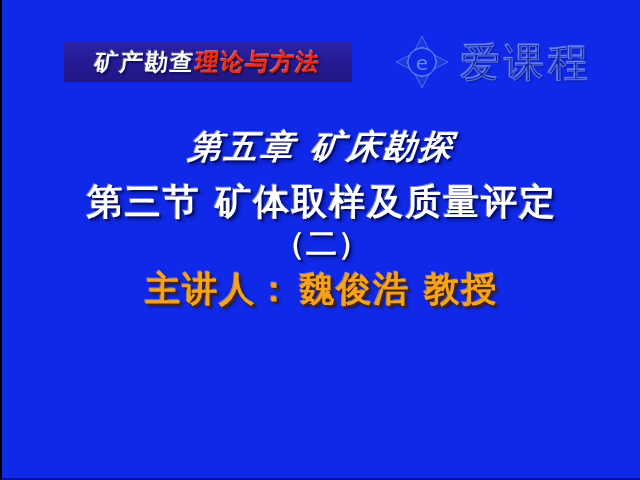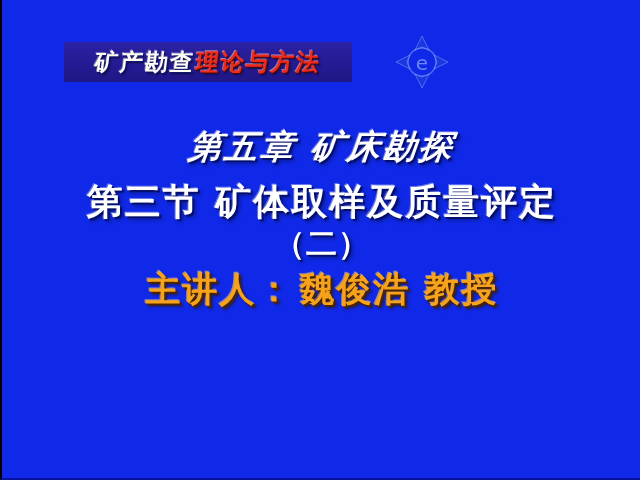--- a/index.html
+++ b/index.html
@@ -187,20 +187,21 @@
         </g>
         <g fill="rgba(36,70,216,0.55)" stroke="rgba(150,178,255,0.45)" stroke-width="1">
           <path d="M28 2 L35 16 L28 13 L21 16 Z"></path>
           <path d="M54 28 L40 35 L43 28 L40 21 Z"></path>
           <path d="M28 54 L21 40 L28 43 L35 40 Z"></path>
           <path d="M2 28 L16 21 L13 28 L16 35 Z"></path>
         </g>
         <text x="28" y="36" text-anchor="middle" font-family="DejaVu Sans, sans-serif" font-size="20" fill="rgba(170,196,255,0.6)">e</text>
       </svg>
     </span>
+    <span class="wm-text">爱课程</span>
   </div>
 
   <div class="title-block">
     <div class="line-chapter">第五章 矿床勘探</div>
 
     <div class="line-section">第三节 矿体取样及质量评定</div>
 
     <div class="line-part">（二）</div>
 
     <div class="line-presenter">

